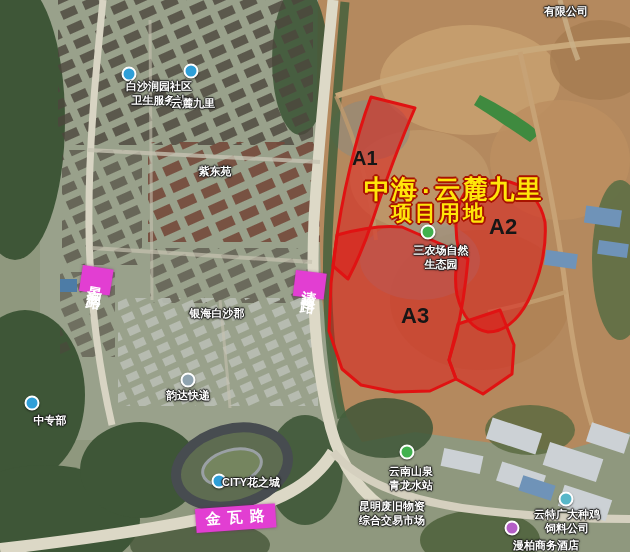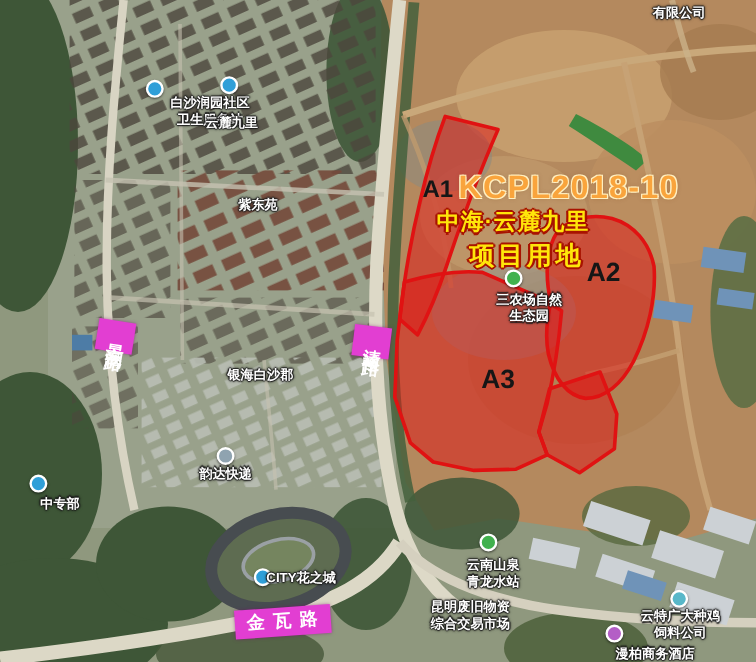--- a/index.html
+++ b/index.html
@@ -33,21 +33,21 @@
   
   .title-code{
     font-size:27px;font-weight:800;color:#f9a43c;letter-spacing:1px;
     text-shadow:-1px -1px 0 #ffefc0,1px -1px 0 #ffefc0,-1px 1px 0 #ffefc0,1px 1px 0 #ffefc0,0 0 4px rgba(120,60,0,.35);
   }
   .title-name,.title-sub{
     font-weight:800;color:#ffe60a;
     text-shadow:-2px 0 0 #a81300,2px 0 0 #a81300,0 -2px 0 #a81300,0 2px 0 #a81300,
       -1px -1px 0 #a81300,1px 1px 0 #a81300,-1px 1px 0 #a81300,1px -1px 0 #a81300;
   }
-  .title-name{font-size:19px;letter-spacing:1px;}
+  .title-name{font-size:26px;letter-spacing:1px;font-family:Liberation Mono, monospace;}
   .title-sub{font-size:21px;letter-spacing:3px;}
 </style>
 </head>
 <body>
 
 <div class="stage">
 
   <svg class="map-art" width="630" height="552" viewBox="0 0 630 552">
     <defs>
       <pattern id="pb1" width="24" height="16" patternUnits="userSpaceOnUse" patternTransform="rotate(-24)">
@@ -145,21 +145,21 @@
   <span class="dot" style="left:129px;top:74px;background:#2f9fd8;"></span>
   <span class="dot" style="left:191px;top:71px;background:#2f9fd8;"></span>
   <span class="dot" style="left:188px;top:380px;background:#8fa3b0;"></span>
   <span class="dot" style="left:32px;top:403px;background:#2f9fd8;"></span>
   <span class="dot" style="left:219px;top:481px;background:#2f9fd8;"></span>
   <span class="dot" style="left:428px;top:232px;background:#41b14e;"></span>
   <span class="dot" style="left:407px;top:452px;background:#41b14e;"></span>
   <span class="dot" style="left:566px;top:499px;background:#58b7c9;"></span>
   <span class="dot" style="left:512px;top:528px;background:#b45ec6;"></span>
 
-  <div class="lbl poi" style="left:175px;top:79px;">
+  <div class="lbl poi" style="left:159px;top:79px;">
     <div>白沙润园社区</div>
     <div>卫生服务站</div>
   </div>
   <div class="lbl poi" style="left:193px;top:96px;">
     <div>云麓九里</div>
   </div>
   <div class="lbl poi" style="left:215px;top:164px;">
     <div>紫东苑</div>
   </div>
   <div class="lbl poi" style="left:217px;top:306px;">
@@ -194,21 +194,20 @@
     <div>有限公司</div>
   </div>
   <div class="lbl poi" style="left:512px;top:538px;margin-left:34px;">
     <div>漫柏商务酒店</div>
   </div>
 
   <div class="lbl roadlbl road-v" style="left:83px;top:265px;transform:rotate(9deg);">景润路</div>
   <div class="lbl roadlbl road-v" style="left:296px;top:270px;transform:rotate(7deg);">清裕路</div>
   <div class="lbl roadlbl road-h" style="left:195px;top:509px;transform:rotate(-4deg);">金瓦路</div>
 
-  <div class="lbl title-code" style="left:382px;top:141px;">KCPL2018-10</div>
   <div class="lbl title-name" style="left:364px;top:172px;">中海·云麓九里</div>
   <div class="lbl title-sub" style="left:391px;top:199px;">项目用地</div>
 
   <div class="lbl zone" style="left:334px;top:147px;font-size:20px;margin-left:18px;">A1</div>
   <div class="lbl zone" style="left:489px;top:214px;font-size:22px;">A2</div>
   <div class="lbl zone" style="left:401px;top:303px;font-size:22px;">A3</div>
 
 </div>
 
 </body></html>

